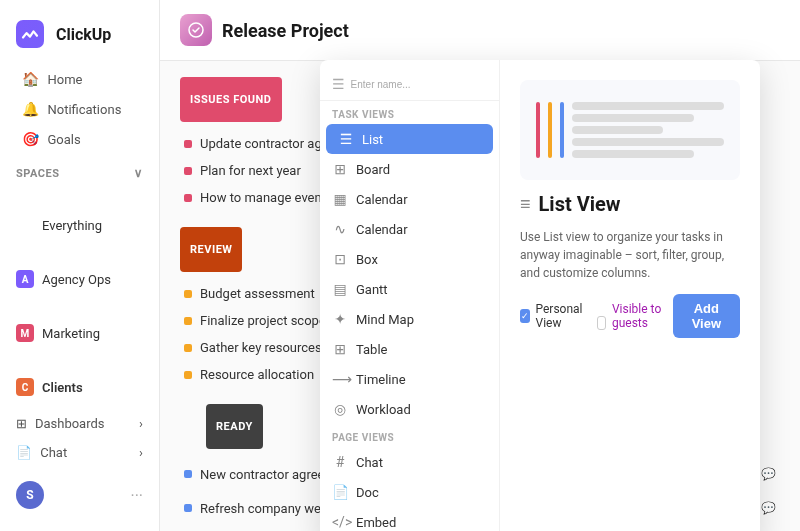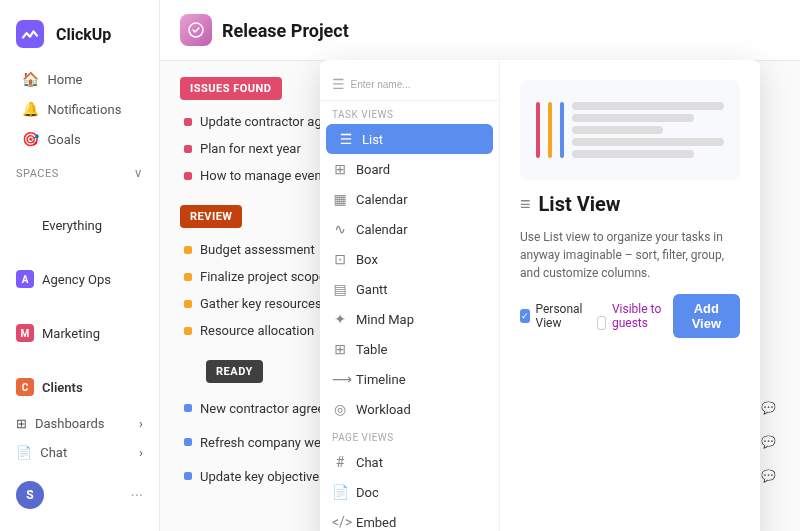--- a/index.html
+++ b/index.html
@@ -42,21 +42,21 @@
     }
     .sidebar-nav-item .icon { font-size: 14px; color: #888; }
 
     .sidebar-section-header {
       display: flex;
       align-items: center;
       justify-content: space-between;
       padding: 12px 16px 6px;
       color: #888;
       font-size: 11px;
-      font-weight: 400;
+      font-weight: 700;
       text-transform: uppercase;
       letter-spacing: 0.5px;
     }
     .spaces-list { padding: 0 6px; }
     .space-item {
       display: flex;
       align-items: center;
       gap: 8px;
       padding: 6px 10px;
       cursor: pointer;
@@ -154,21 +154,21 @@
     .task-area {
       flex: 1;
       overflow-y: auto;
       padding: 16px 20px;
       background: #fafafa;
     }
 
     .task-group { margin-bottom: 16px; }
     .task-group-header {
       display: inline-block;
-      padding: 5px 10px;
+      padding: 16px 10px;
       border-radius: 4px;
       font-size: 11px;
       font-weight: 700;
       color: #fff;
       margin-bottom: 8px;
       letter-spacing: 0.5px;
     }
     .issues { background: #e04b6c; }
     .review { background: #c2410c; }
     .ready { background: #404040; margin-left: 26px; }
@@ -256,21 +256,21 @@
       font-size: 10px;
       color: #333;
       width: 100%;
       background: transparent;
     }
     .dropdown-search input::placeholder { color: #aaa; }
     .search-icon-dd { color: #aaa; font-size: 14px; }
 
     .dropdown-section-label {
       font-size: 10px;
-      font-weight: 400;
+      font-weight: 700;
       color: #aaa;
       text-transform: uppercase;
       letter-spacing: 0.5px;
       padding: 8px 12px 4px;
     }
 
     .dropdown-item {
       display: flex;
       align-items: center;
       gap: 8px;

